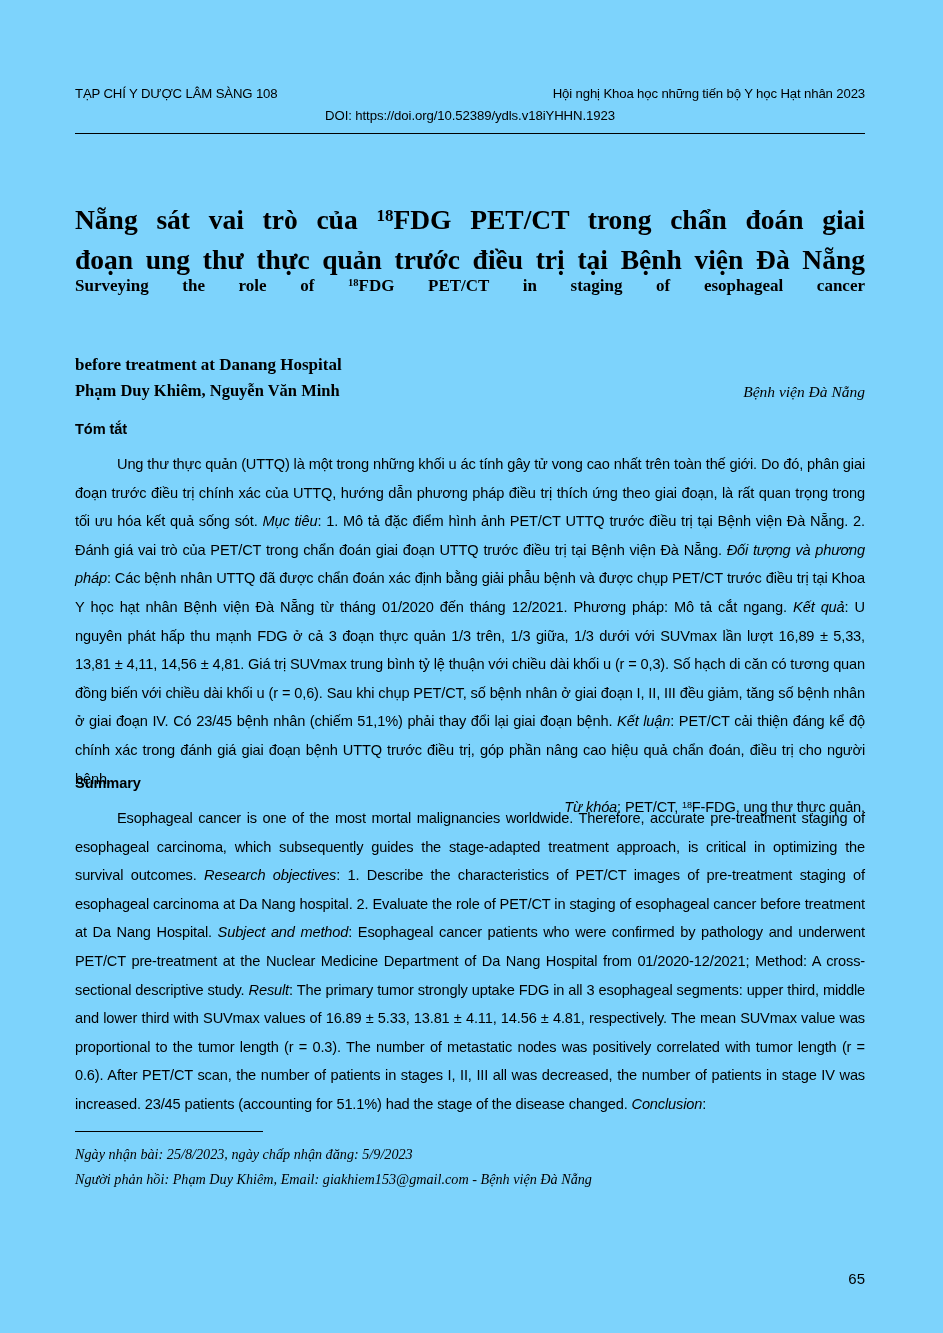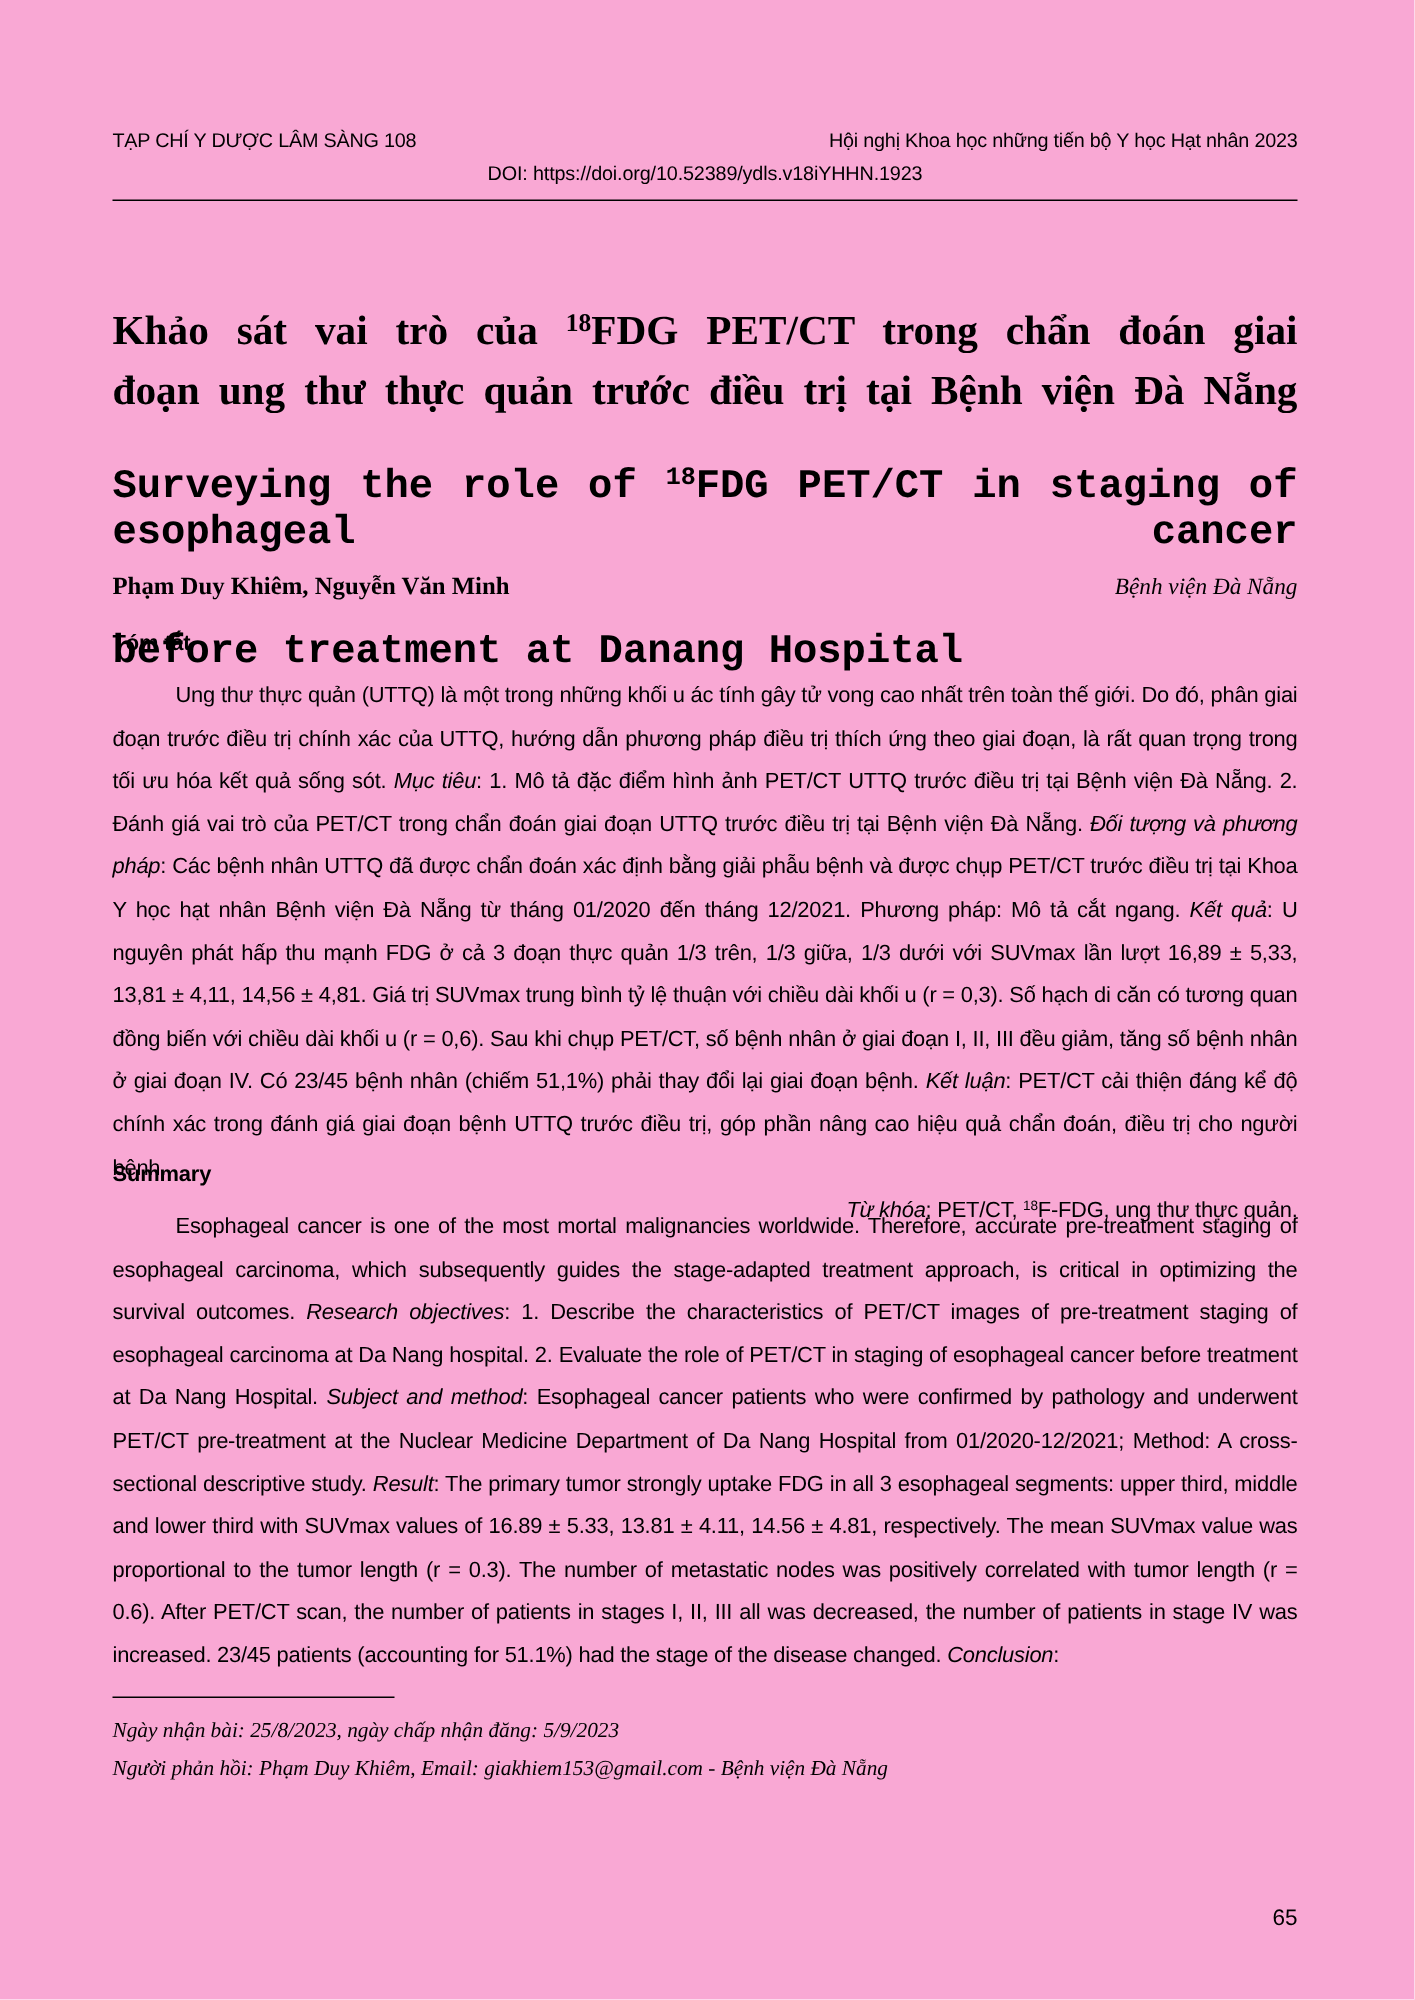--- a/index.html
+++ b/index.html
@@ -4,21 +4,21 @@
 <style>
   html, body {
     margin: 0;
     padding: 0;
     background: #ffffff;
   }
   .page {
     position: relative;
     width: 943px;
     height: 1333px;
-    background: #f9a8d4;
+    background: #7dd3fc;
     font-family: "Liberation Sans", sans-serif;
     color: #000000;
     overflow: hidden;
   }
   .content {
     position: absolute;
     left: 75px;
     top: 0;
     width: 790px;
     height: 1333px;
@@ -80,26 +80,26 @@
     text-align-last: justify;
     letter-spacing: 0px;
   }
   .title-vi .lastline {
     display: block;
     text-align: justify;
     text-align-last: justify;
   }
   .title-en {
     position: absolute;
-    top: 288px;
-    left: 0;
-    width: 790px;
-    font-family: Liberation Mono, monospace;
-    font-weight: bold;
-    font-size: 27px;
+    top: 256px;
+    left: 0;
+    width: 790px;
+    font-family: Liberation Serif, serif;
+    font-weight: bold;
+    font-size: 17px;
     line-height: 31px;
   }
   .title-en .l1 {
     display: block;
     text-align: justify;
     text-align-last: justify;
   }
   .title-en .l2 {
     display: block;
     text-align: left;
@@ -209,21 +209,21 @@
   <div class="content">
 
     <div class="runhead">
       <div class="runhead-left">TẠP CHÍ Y DƯỢC LÂM SÀNG 108</div>
       <div class="runhead-right">Hội nghị Khoa học những tiến bộ Y học Hạt nhân 2023</div>
     </div>
     <div class="doi-line">DOI: https://doi.org/10.52389/ydls.v18iYHHN.1923</div>
     <div class="head-rule"></div>
 
     <h1 class="title-vi">
-      <span>Khảo sát vai trò của </span><sup class="iso">18</sup><span>FDG PET/CT trong chẩn đoán giai</span>
+      <span>Nẵng sát vai trò của </span><sup class="iso">18</sup><span>FDG PET/CT trong chẩn đoán giai</span>
       <span class="lastline">đoạn ung thư thực quản trước điều trị tại Bệnh viện Đà Nẵng</span>
     </h1>
 
     <h2 class="title-en">
       <span class="l1"><span>Surveying the role of </span><sup class="iso">18</sup><span>FDG PET/CT in staging of esophageal cancer</span></span>
       <span class="l2">before treatment at Danang Hospital</span>
     </h2>
 
     <div class="authors-row">
       <div class="authors">Phạm Duy Khiêm, Nguyễn Văn Minh</div>

